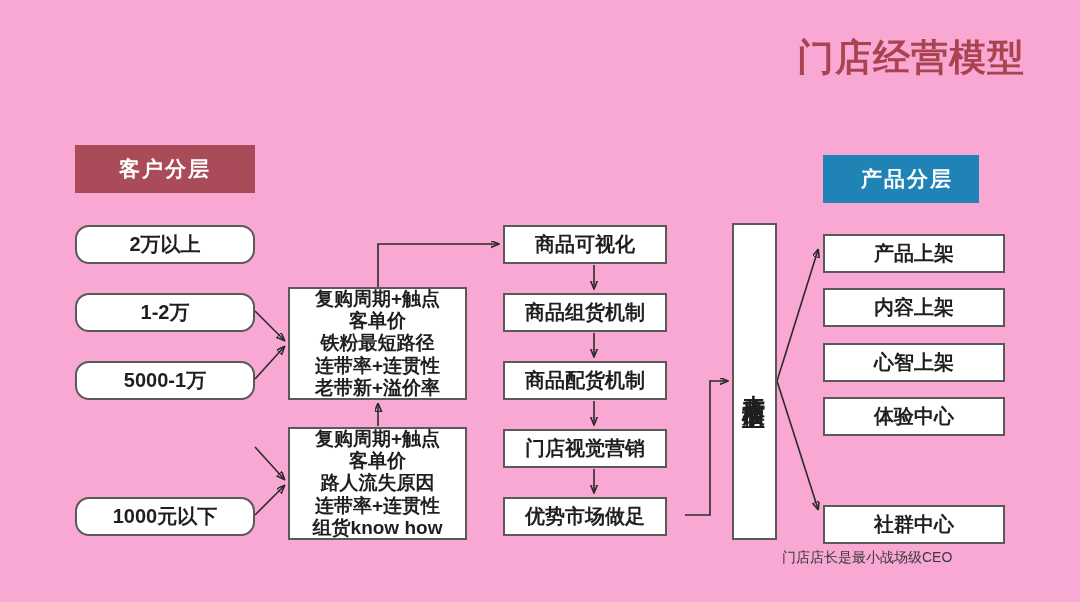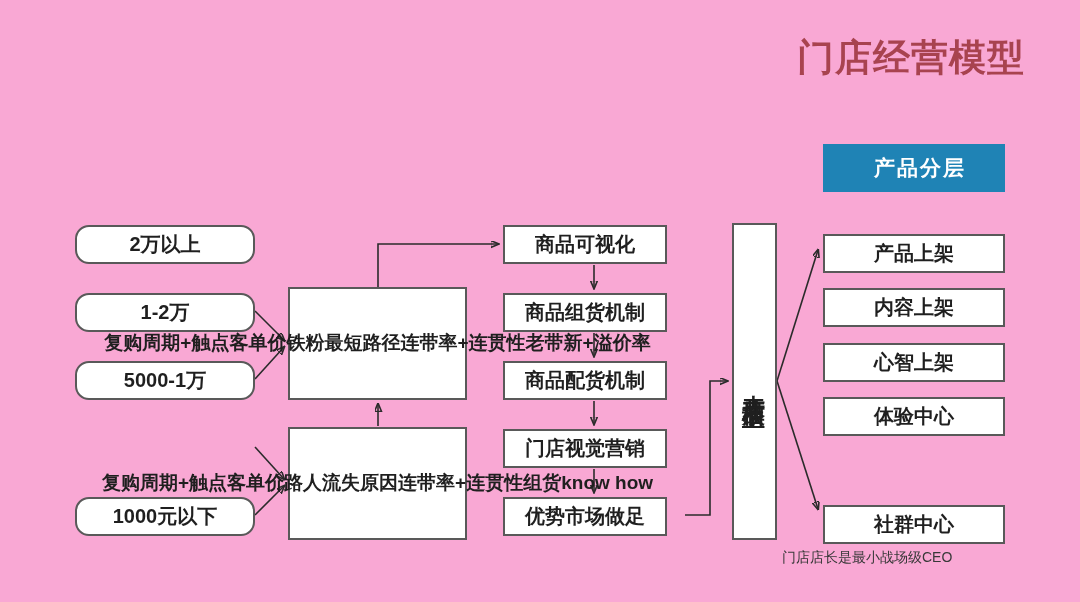--- a/index.html
+++ b/index.html
@@ -26,37 +26,38 @@
 
   .header-box {
     width: 180px; height: 48px;
     display: flex; align-items: center; justify-content: center;
     color: #ffffff;
     font-size: 21px;
     font-weight: 600;
     letter-spacing: 2px;
   }
   .header-customer { left: 75px; top: 145px; background: #a94b59; }
-  .header-product  { left: 823px; top: 144px; width: 182px; background: #1f83b5; padding-left: 12px; }
+  .header-product  { left: 823px; top: 155px; width: 156px; background: #1f83b5; padding-left: 12px; }
 
   .node {
     background: #ffffff;
     border: 2px solid #595959;
     display: flex; align-items: center; justify-content: center;
     font-size: 20px;
     font-weight: 600;
     color: #1f1f1f;
     text-align: center;
   }
   .tier   { left: 75px;  width: 180px; height: 39px; border-radius: 14px; }
   .step   { left: 503px; width: 164px; height: 39px; }
   .layer  { left: 823px; width: 182px; height: 39px; margin-top: 9px; }
 
   .analysis {
     left: 288px; width: 179px; height: 113px;
+    flex-direction: column;
     font-size: 19px;
     line-height: 22.2px;
     font-weight: 600;
   }
   .analysis div { white-space: nowrap; }
 
   .tall-box {
     left: 732px; top: 223px; width: 45px; height: 317px;
     writing-mode: vertical-rl;
     letter-spacing: 2px;
@@ -99,20 +100,21 @@
     <path d="M594,333 L594,356" marker-end="url(#arrw)"></path>
     <path d="M594,401 L594,424" marker-end="url(#arrw)"></path>
     <path d="M594,469 L594,492" marker-end="url(#arrw)"></path>
     <path d="M685,515 L710,515 L710,381 L727,381" marker-end="url(#arrw)"></path>
     <path d="M777,381 L818,250" marker-end="url(#arrw)"></path>
     <path d="M777,381 L818,509" marker-end="url(#arrw)"></path>
   </svg>
 
   <div class="abs page-title">门店经营模型</div>
 
+  <div class="abs header-box header-customer">客户分层</div>
   <div class="abs node tier" style="top:225px">2万以上</div>
   <div class="abs node tier" style="top:293px">1-2万</div>
   <div class="abs node tier" style="top:361px">5000-1万</div>
   <div class="abs node tier" style="top:497px">1000元以下</div>
 
   <div class="abs node analysis" style="top:287px">
     <div>复购周期+触点</div>
     <div>客单价</div>
     <div>铁粉最短路径</div>
     <div>连带率+连贯性</div>

